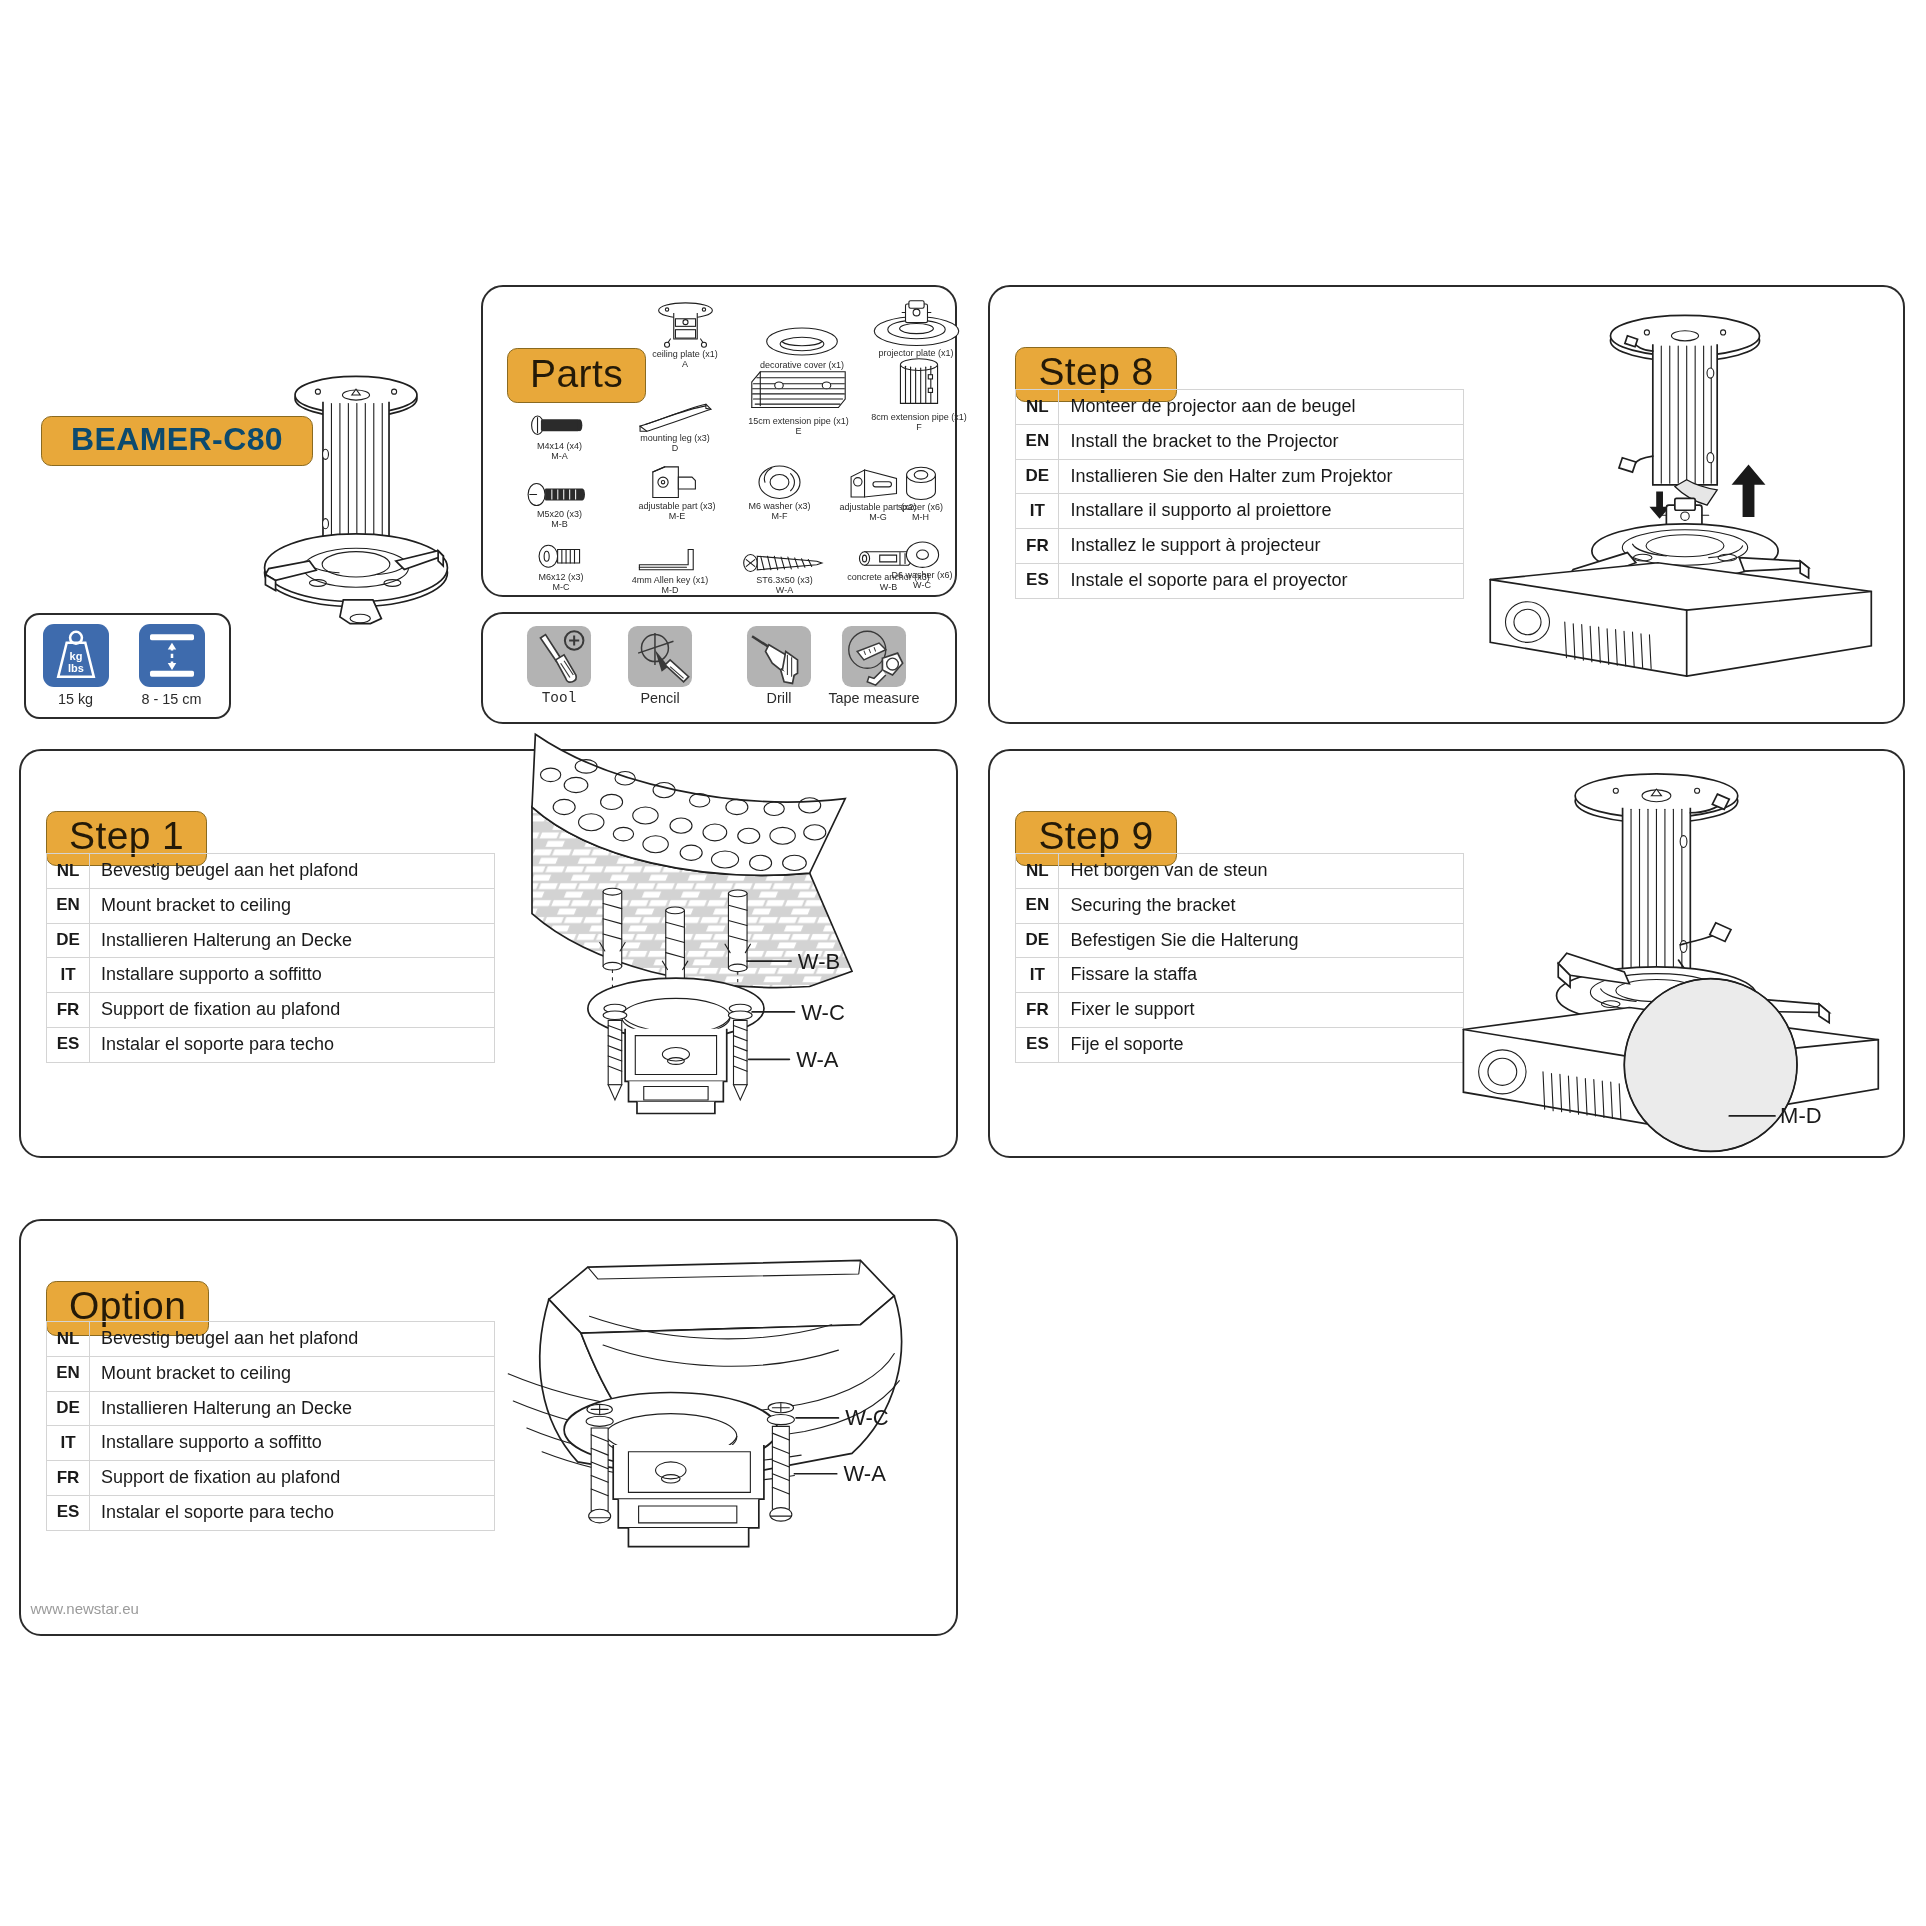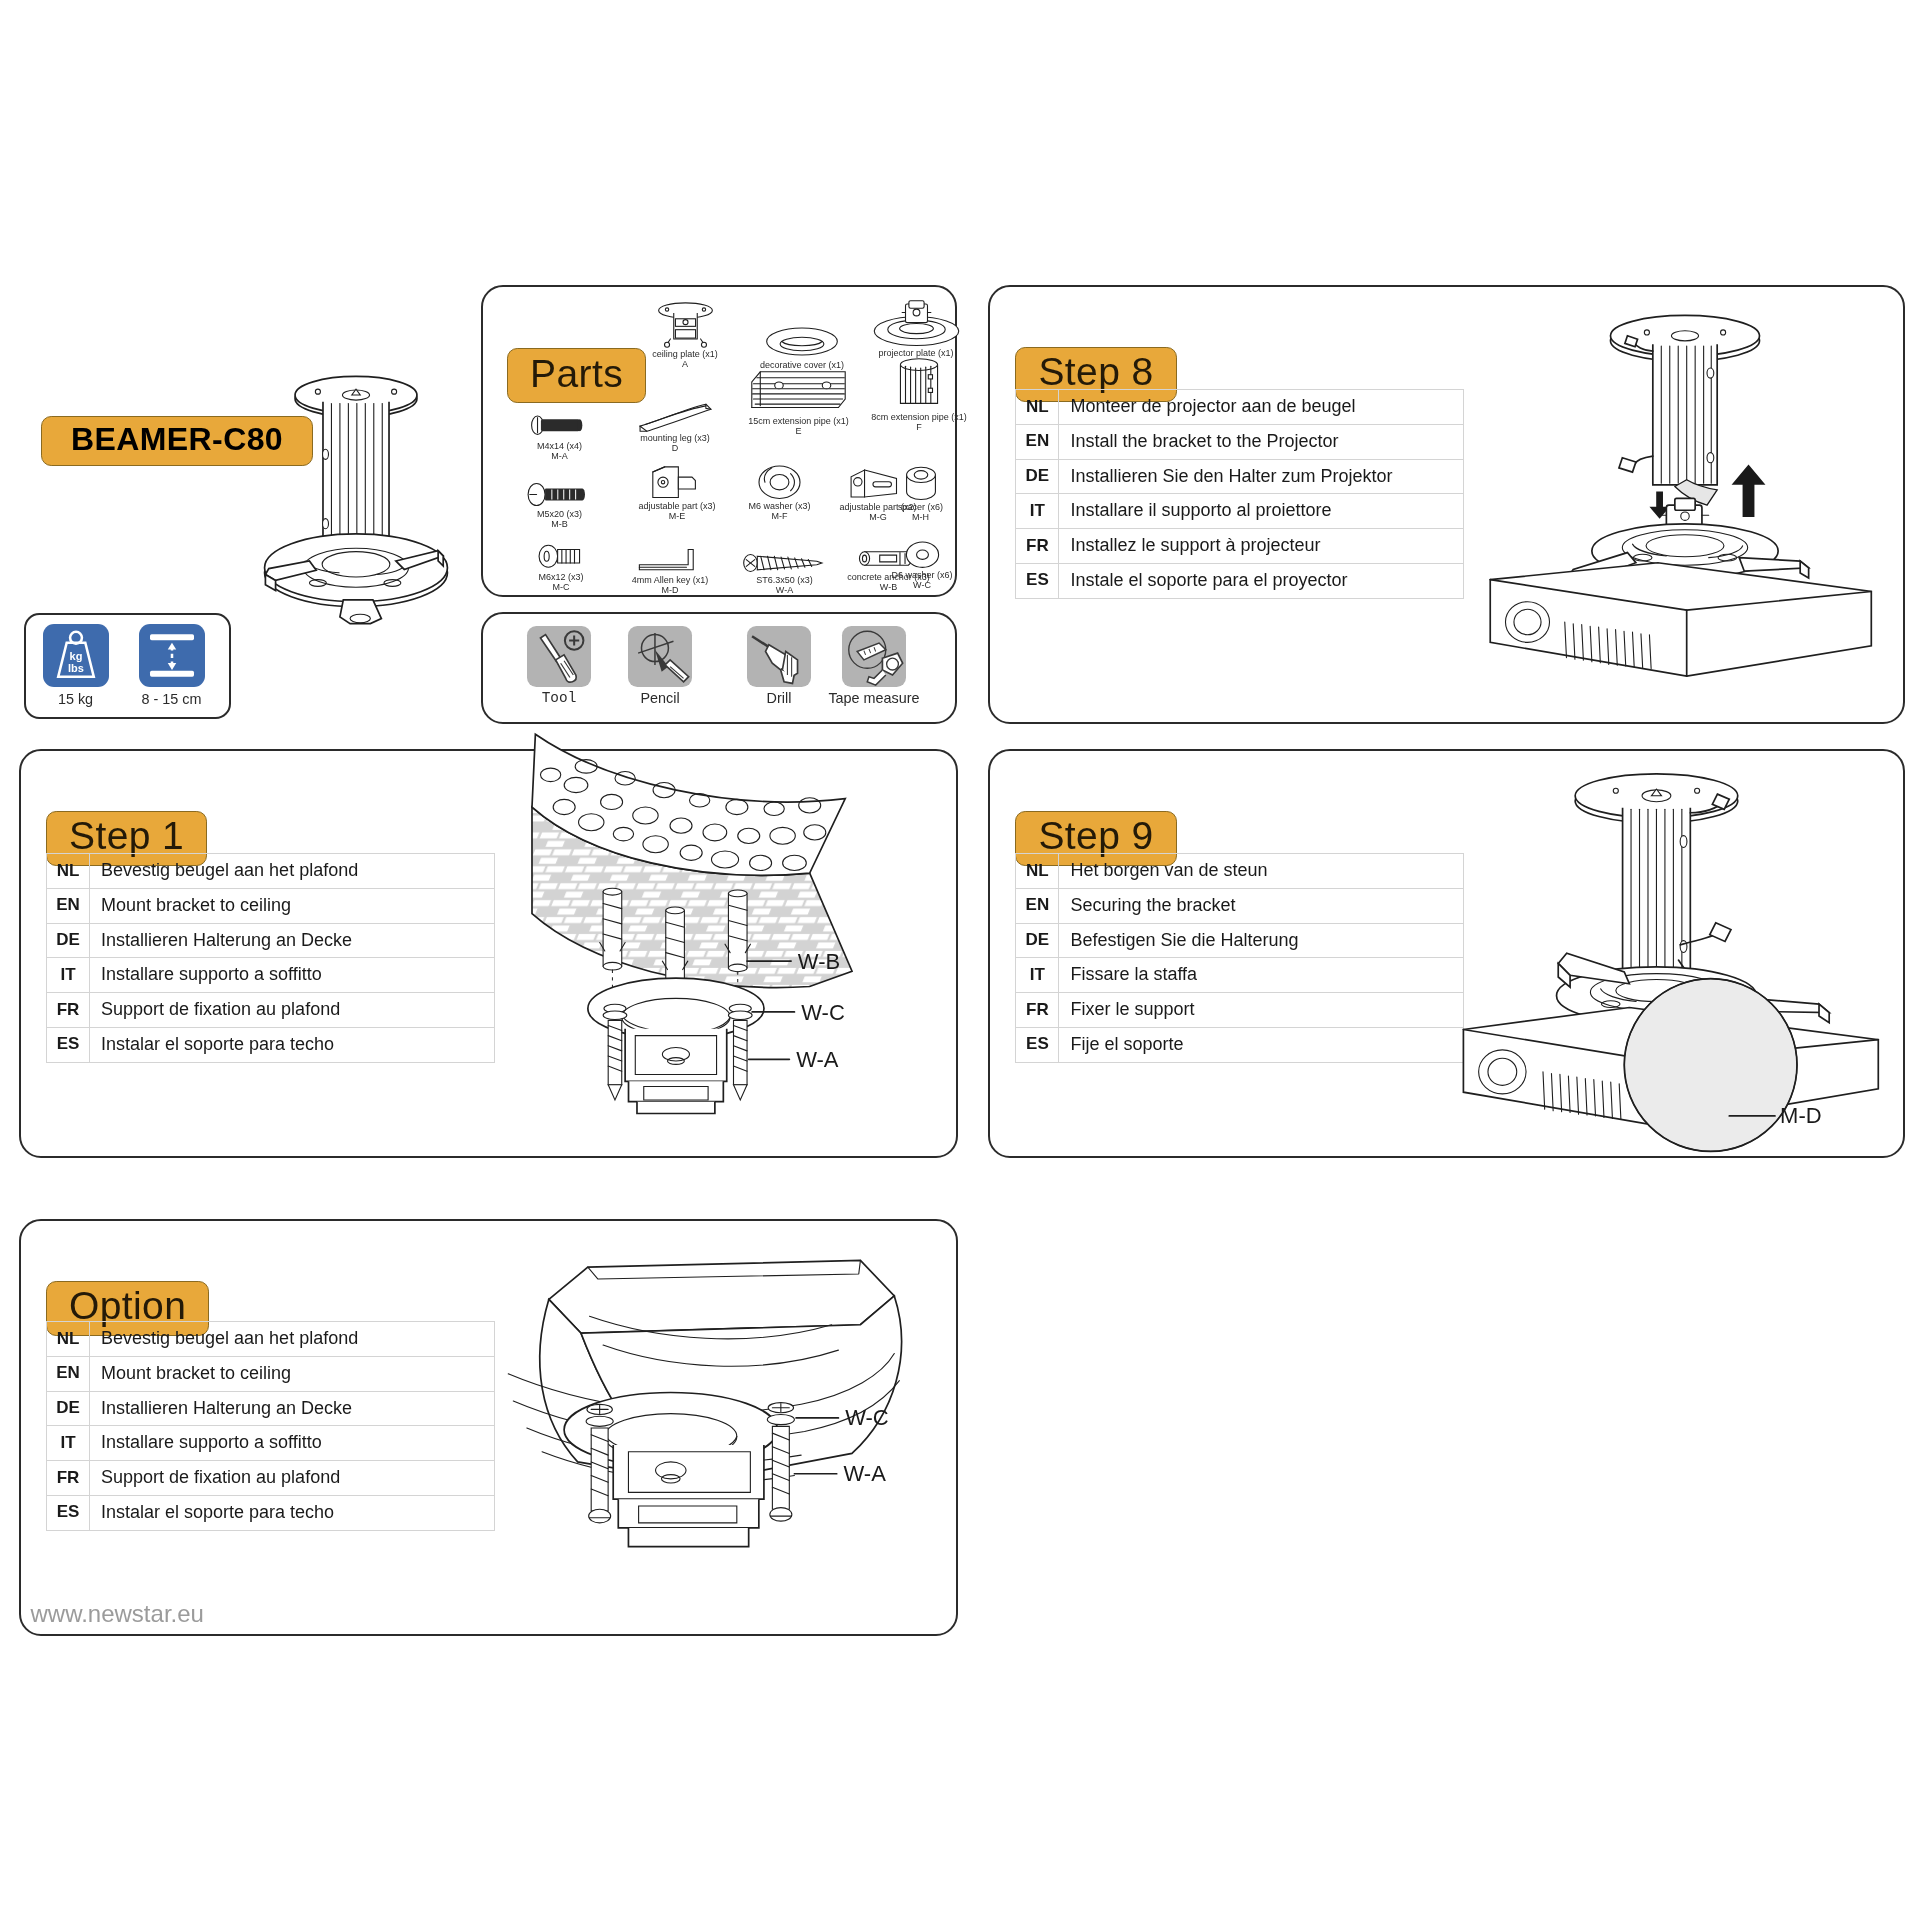--- a/index.html
+++ b/index.html
@@ -29,21 +29,21 @@
     -webkit-text-stroke:2.5px #1f2a6e;
   }
   .logo-bar{
     position:absolute;left:15.3px;top:69px;width:286px;height:37px;background:#1f2a6e;border-radius:18.6px;
   }
   .logo-products{
     position:absolute;left:0;top:0;width:286px;height:37px;line-height:37px;text-align:center;
     color:#fff;font-size:23px;font-weight:bold;letter-spacing:5.1px;font-family:"Liberation Sans",sans-serif;
   }
   .model-badge{position:absolute;left:41px;top:380px;}
-  .model-badge .badge{color:#000000;font-weight:bold;font-size:32px;padding:6px 29px 8.5px 29px;}
+  .model-badge .badge{color:#0c4a6e;font-weight:bold;font-size:32px;padding:6px 29px 8.5px 29px;}
 
   
   .specbox{position:absolute;left:24px;top:613px;width:207px;height:106px;border:2.5px solid #2b2b2b;border-radius:15.3px;box-sizing:border-box;background:#fff;}
   .spec-item{position:absolute;top:9.3px;width:75px;text-align:center;}
   .spec-item.a{left:12px;}
   .spec-item.b{left:108px;}
   .spec-tile{width:66px;height:63px;margin:0 auto;background:#3e6bad;border-radius:11px;position:relative;}
   .spec-cap{font-size:14.4px;color:#2b2b2b;margin-top:3.4px;}
 
   
@@ -83,21 +83,21 @@
   svg{display:block;overflow:visible;}
   .ln{fill:none;stroke:#1f1f1f;stroke-width:2;stroke-linecap:round;stroke-linejoin:round;}
   .ln-thin{fill:none;stroke:#1f1f1f;stroke-width:1.3;stroke-linecap:round;stroke-linejoin:round;}
   .fill-w{fill:#ffffff;stroke:#1f1f1f;stroke-width:2;}
   .fill-w-thin{fill:#ffffff;stroke:#1f1f1f;stroke-width:1.3;}
   .fill-g{fill:#d9d9d9;stroke:#1f1f1f;stroke-width:1.6;}
   .fill-gl{fill:#ebebeb;stroke:#1f1f1f;stroke-width:1.4;}
   .callout{font-size:26px;fill:#1a1a1a;font-family:"Liberation Sans",sans-serif;}
 
   
-  .footer{position:absolute;left:30.5px;top:1600px;font-size:24px;color:#9b9b9b;}
+  .footer{position:absolute;left:30.5px;top:1600px;font-size:15px;color:#9b9b9b;}
 </style>
 </head>
 <body>
 
 <div class="canvas">
 
 
   <div class="model-badge">
     <span class="badge">BEAMER-C80</span>
   </div>

